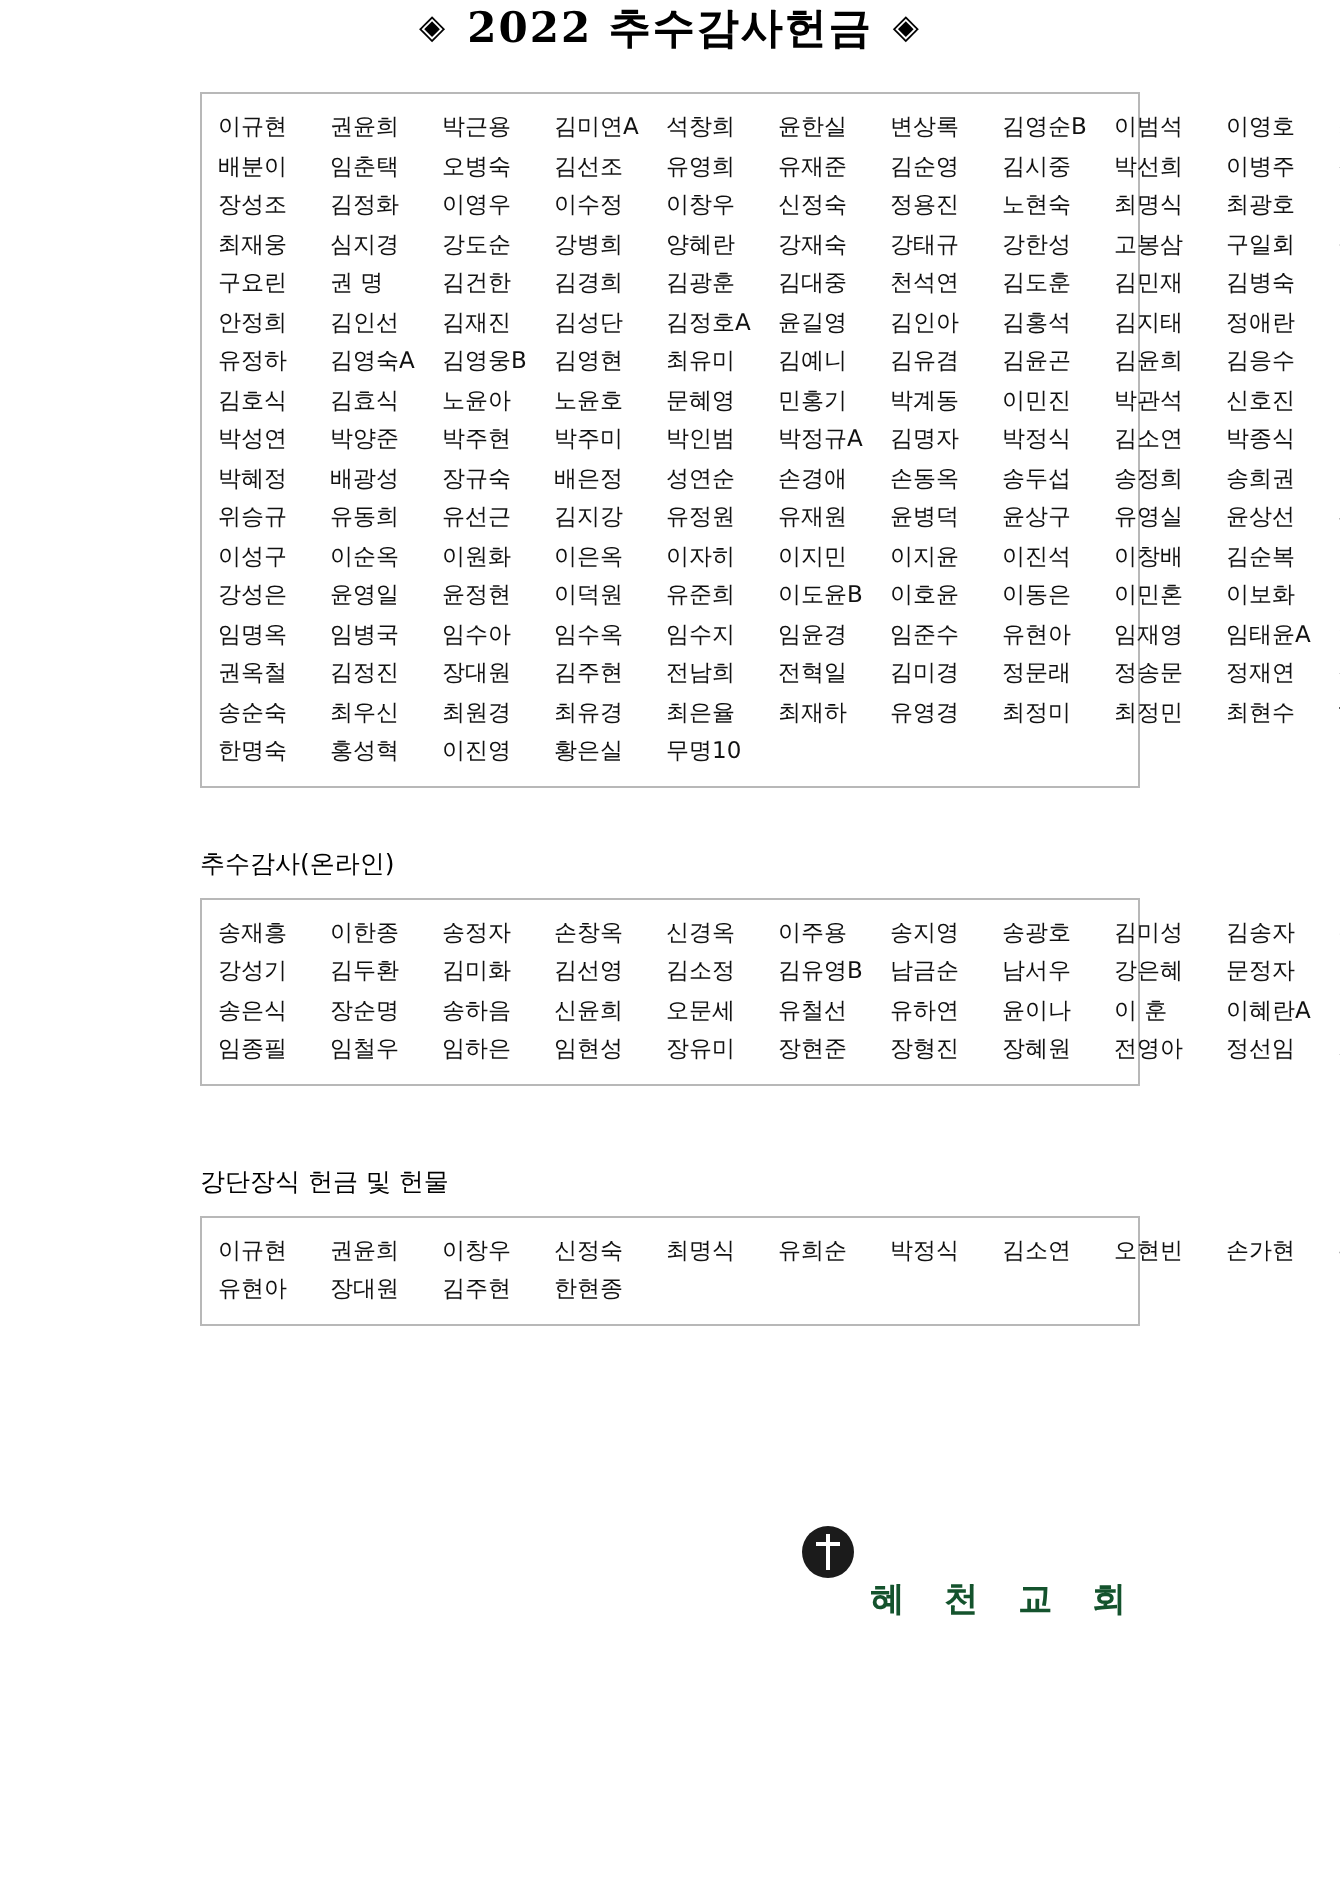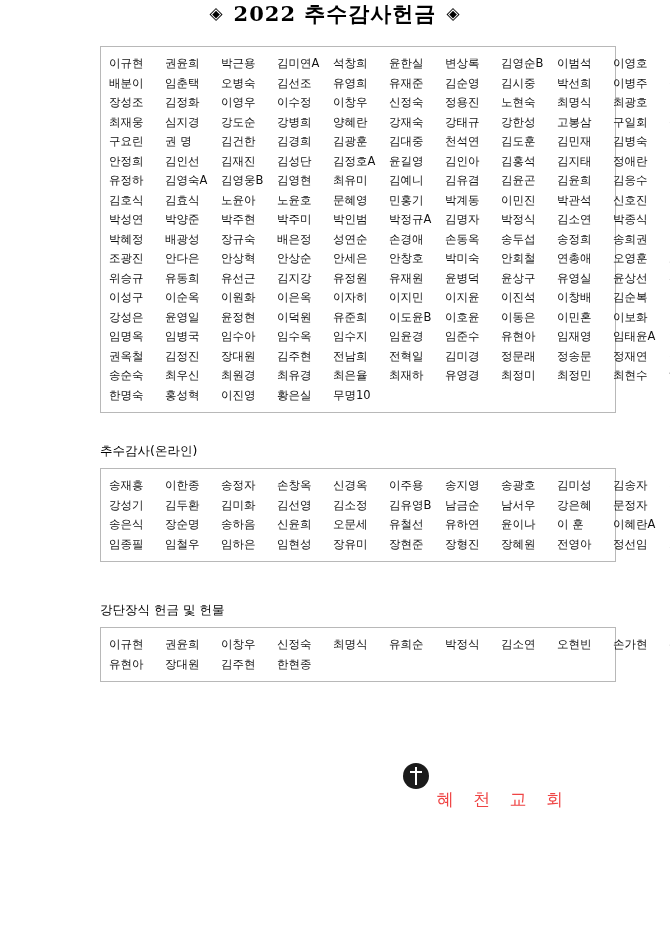--- a/index.html
+++ b/index.html
@@ -34,21 +34,21 @@
   .doc-title .diamond {
     font-size: 17px;
     vertical-align: 2px;
     margin: 0 10px;
   }
   .names-box {
     margin: 0 100px 0 100px;
     border: 1px solid #b8b8b8;
     padding: 7px 16px 7px 8px;
     box-sizing: border-box;
-    width: 516px;
+    width: 470px;
   }
   .names-row {
     display: flex;
     flex-wrap: nowrap;
     font-size: 11.5px;
     line-height: 19.5px;
     white-space: nowrap;
   }
   .names-row .cell {
     width: 56px;
@@ -96,23 +96,23 @@
     position: absolute;
     left: 50%;
     top: 8px;
     width: 12px;
     height: 2px;
     background: #fff;
     transform: translateX(-50%);
   }
   .logo-text {
     font-size: 17px;
-    font-weight: normal;
+    font-weight: bold;
     letter-spacing: 7px;
-    color: #ef4444;
+    color: #14532d;
     font-family: "DejaVu Sans", "Liberation Sans", sans-serif;
     margin-top: 48px;
   }
 </style>
 </head>
 <body>
 
 <div class="page">
 
   <div class="doc-title">
@@ -244,33 +244,20 @@
         <span class="cell">배은정</span>
         <span class="cell">성연순</span>
         <span class="cell">손경애</span>
         <span class="cell">손동옥</span>
         <span class="cell">송두섭</span>
         <span class="cell">송정희</span>
         <span class="cell">송희권</span>
         <span class="cell">양학순</span>
       </div>
       <div class="names-row">
-        <span class="cell">조광진</span>
-        <span class="cell">안다은</span>
-        <span class="cell">안상혁</span>
-        <span class="cell">안상순</span>
-        <span class="cell">안세은</span>
-        <span class="cell">안창호</span>
-        <span class="cell">박미숙</span>
-        <span class="cell">안회철</span>
-        <span class="cell">연총애</span>
-        <span class="cell">오영훈</span>
-        <span class="cell">오충식</span>
-      </div>
-      <div class="names-row">
         <span class="cell">위승규</span>
         <span class="cell">유동희</span>
         <span class="cell">유선근</span>
         <span class="cell">김지강</span>
         <span class="cell">유정원</span>
         <span class="cell">유재원</span>
         <span class="cell">윤병덕</span>
         <span class="cell">윤상구</span>
         <span class="cell">유영실</span>
         <span class="cell">윤상선</span>

